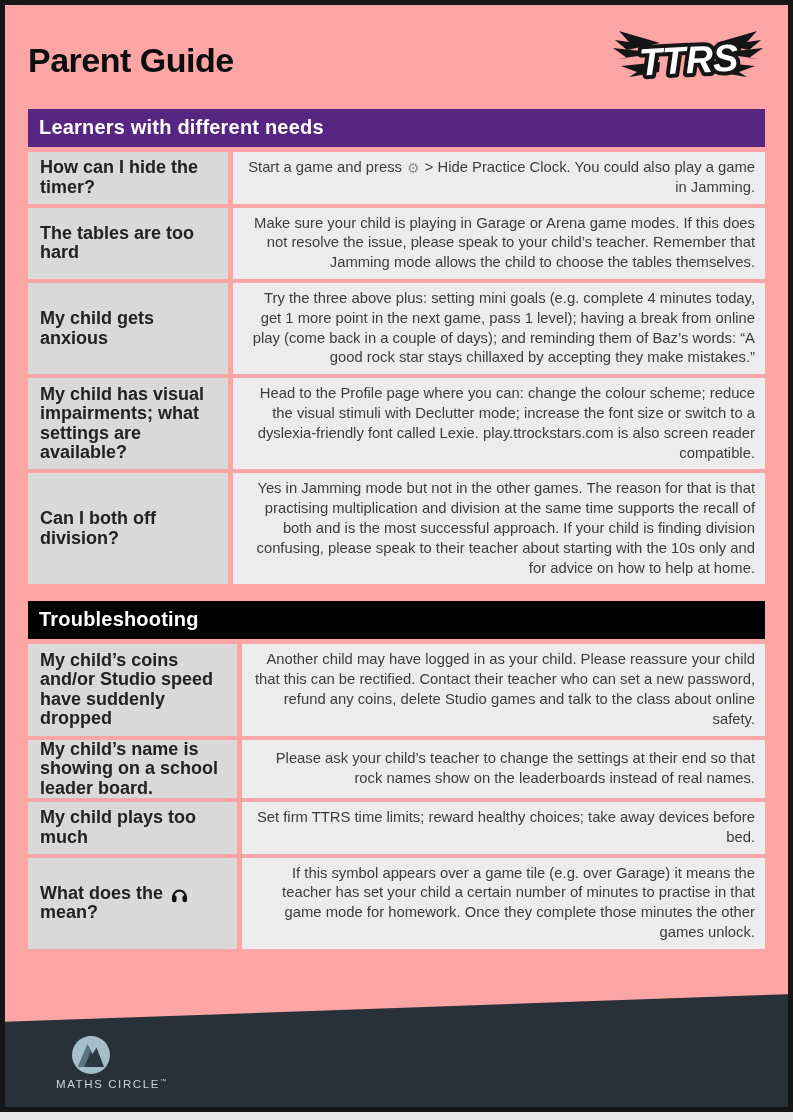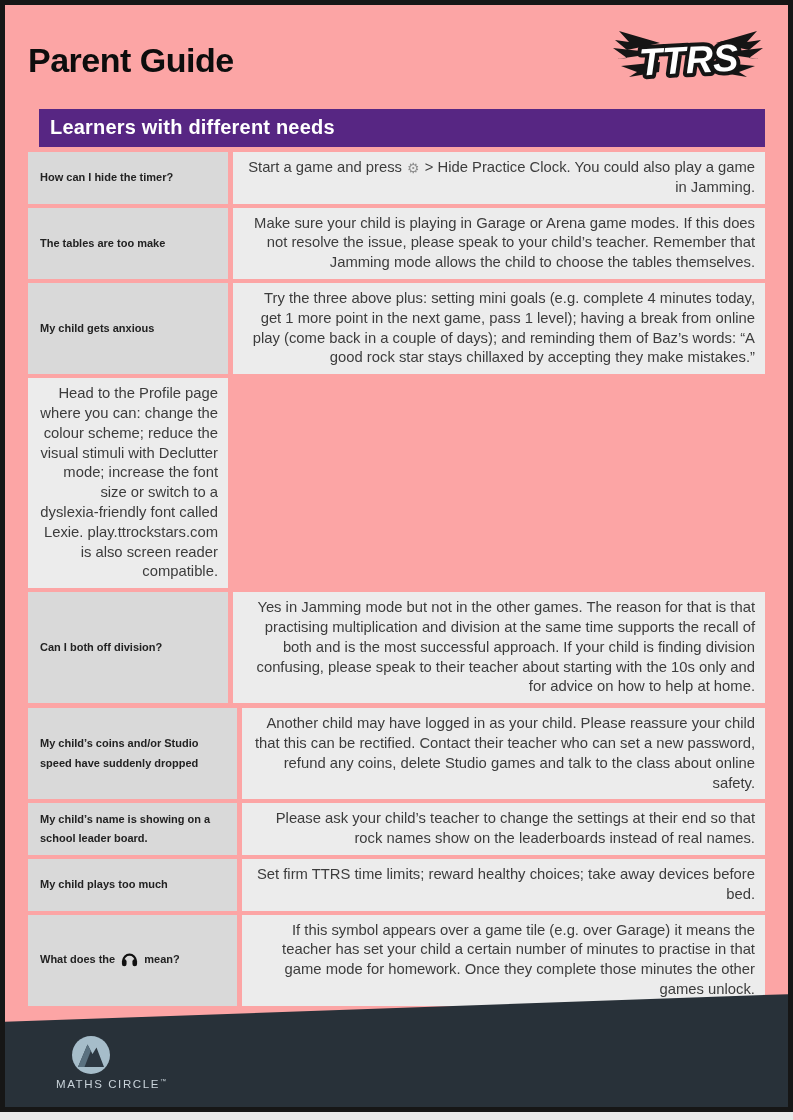--- a/index.html
+++ b/index.html
@@ -21,38 +21,37 @@
     letter-spacing:-0.5px;
   }
   .ttrs-logo{position:absolute;top:20px;right:2px;width:150px;height:66px;}
   
   .banner{
     margin-top:12px;
     color:#ffffff;
     font-size:20px;font-weight:bold;
     padding:7px 11px 8px 11px;
     letter-spacing:0.2px;
-    margin-left:11px;
   }
   .banner.second{margin-top:17px;}
   
   .rows{margin-top:5px;}
   .row{
     display:grid;
     grid-template-columns:var(--qw,200px) 1fr;
     column-gap:5px;
     margin-bottom:4px;
   }
   .rows.sec-0{--qw:200px;}
   .rows.sec-1{--qw:209px;}
   .q-cell{
     background:var(--q-bg,#d9d9d9);
     display:flex;align-items:center;
-    padding:6px 12px;
-    font-weight:bold;font-size:11px;line-height:19.5px;color:#222222;
+    padding:0 12px;
+    font-weight:bold;font-size:18px;line-height:19.5px;color:#222222;
   }
   .a-cell{
     background:var(--a-bg,#ececec);
     padding:6px 10px 6px 10px;
     font-size:14.8px;line-height:19.8px;color:#3c3c3c;
     white-space:pre-line;
     display:flex;flex-direction:column;justify-content:center;
   }
   .a-cell > div{display:block;text-align:right;}
   .gear-icon{
@@ -110,43 +109,49 @@
     </div>
     <div class="rows sec-0">
             <div class="row">
               <div class="q-cell">
                 <div>How can I hide the timer?</div>
               </div>
               <div class="a-cell"><div>Start a game and press <span class="gear-icon">⚙</span> &gt; Hide Practice Clock. You could also play a game in Jamming.</div></div>
             </div>
             <div class="row">
               <div class="q-cell">
-                <div>The tables are too make</div>
+                <div>The tables are too hard</div>
               </div>
               <div class="a-cell"><div>Make sure your child is playing in Garage or Arena game modes. If this does not resolve the issue, please speak to your child’s teacher. Remember that Jamming mode allows the child to choose the tables themselves.</div></div>
             </div>
             <div class="row">
               <div class="q-cell">
                 <div>My child gets anxious</div>
               </div>
               <div class="a-cell"><div>Try the three above plus: setting mini goals (e.g. complete 4 minutes today, get 1 more point in the next game, pass 1 level); having a break from online play (come back in a couple of days); and reminding them of Baz’s words: “A good rock star stays chillaxed by accepting they make mistakes.”</div></div>
             </div>
             <div class="row">
+              <div class="q-cell">
+                <div>My child has visual impairments; what settings are available?</div>
+              </div>
               <div class="a-cell"><div>Head to the Profile page where you can: change the colour scheme; reduce the visual stimuli with Declutter mode; increase the font size or switch to a dyslexia-friendly font called Lexie. play.ttrockstars.com is also screen reader compatible.</div></div>
             </div>
             <div class="row">
               <div class="q-cell">
                 <div>Can I both off division?</div>
               </div>
               <div class="a-cell"><div>Yes in Jamming mode but not in the other games. The reason for that is that practising multiplication and division at the same time supports the recall of both and is the most successful approach. If your child is finding division confusing, please speak to their teacher about starting with the 10s only and for advice on how to help at home.</div></div>
             </div>
           </div>
   </section>
 
   <section>
+    <div class="banner second" style="background: rgb(0, 0, 0);">
+      <span>Troubleshooting</span>
+    </div>
     <div class="rows sec-1">
             <div class="row">
               <div class="q-cell">
                 <div>My child’s coins and/or Studio speed have suddenly dropped</div>
               </div>
               <div class="a-cell"><div>Another child may have logged in as your child. Please reassure your child that this can be rectified. Contact their teacher who can set a new password, refund any coins, delete Studio games and talk to the class about online safety.</div></div>
             </div>
             <div class="row">
               <div class="q-cell">
                 <div>My child’s name is showing on a school leader board.</div>

